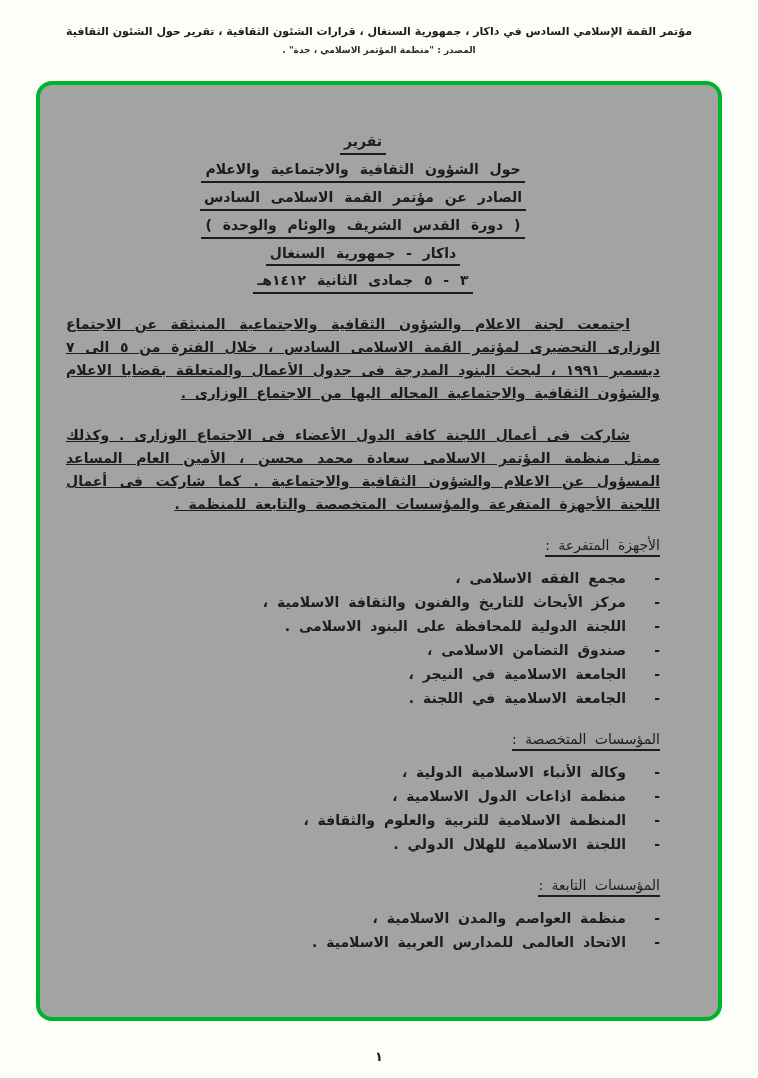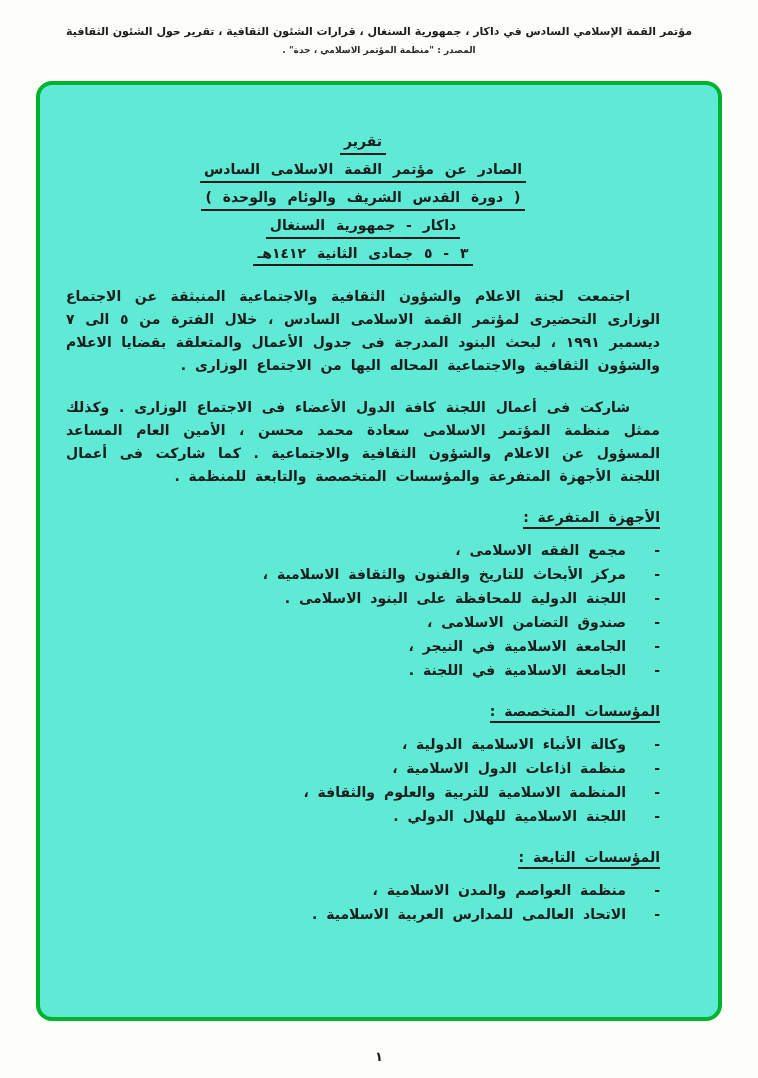--- a/index.html
+++ b/index.html
@@ -21,21 +21,21 @@
   .hdr2 { font-size: 9px; margin-top: 7px; color: #2a2a2a; }
 
   .green-frame {
     width: 686px; height: 940px;
     margin: 26px auto 0;
     border: 4px solid #00b32c;
     border-radius: 16px;
     padding: 46px 58px 16px 26px;
     direction: rtl;
     overflow: hidden;
-    background: #5eead4;
+    background: #a3a3a3;
   }
 
   .title-block { text-align: center; }
   .title-line { margin-bottom: 4px; }
   .title-line span {
     display: inline-block;
     font-weight: bold;
     font-size: 14px;
     line-height: 1.35;
     word-spacing: 6px;
@@ -44,24 +44,25 @@
   }
 
   .para {
     text-align: justify;
     font-weight: bold;
     font-size: 14px;
     line-height: 23px;
     word-spacing: 4px;
     margin-top: 19px;
     text-indent: 30px;
+    text-decoration: underline;
   }
 
   .doc-section { margin-top: 21px; }
-  .sec-heading { font-size: 14px; font-weight: bold; }
+  .sec-heading { font-size: 14px; font-weight: normal; }
   .sec-heading span {
     display: inline-block;
     border-bottom: 2px solid #1c1c1c;
     padding-bottom: 2px;
     word-spacing: 4px;
   }
   .list { margin-top: 9px; }
   .list-item {
     display: flex;
     direction: rtl;
@@ -85,20 +86,21 @@
 
 <header class="scan-header">
   <div class="hdr1">مؤتمر القمة الإسلامي السادس في داكار ، جمهورية السنغال ، قرارات الشئون الثقافية ، تقرير حول الشئون الثقافية</div>
   <div class="hdr2">المصدر : "منظمة المؤتمر الاسلامي ، جدة" .</div>
 </header>
 
 <div class="green-frame">
 
   <div class="title-block">
     <div class="title-line"><span>تقرير</span></div>
+    <div class="title-line"><span>حول الشؤون الثقافية والاجتماعية والاعلام</span></div>
     <div class="title-line"><span>الصادر عن مؤتمر القمة الاسلامى السادس</span></div>
     <div class="title-line"><span>( دورة القدس الشريف والوئام والوحدة )</span></div>
     <div class="title-line"><span>داكار - جمهورية السنغال</span></div>
     <div class="title-line"><span>٣ - ٥ جمادى الثانية ١٤١٢هـ</span></div>
   </div>
 
   <p class="para">اجتمعت لجنة الاعلام والشؤون الثقافية والاجتماعية المنبثقة عن الاجتماع الوزارى التحضيرى لمؤتمر القمة الاسلامى السادس ، خلال الفترة من ٥ الى ٧ ديسمبر ١٩٩١ ، لبحث البنود المدرجة فى جدول الأعمال والمتعلقة بقضايا الاعلام والشؤون الثقافية والاجتماعية المحاله اليها من الاجتماع الوزارى .</p>
   <p class="para">شاركت فى أعمال اللجنة كافة الدول الأعضاء فى الاجتماع الوزارى . وكذلك ممثل منظمة المؤتمر الاسلامى سعادة محمد محسن ، الأمين العام المساعد المسؤول عن الاعلام والشؤون الثقافية والاجتماعية . كما شاركت فى أعمال اللجنة الأجهزة المتفرعة والمؤسسات المتخصصة والتابعة للمنظمة .</p>
 
   <section class="doc-section">

